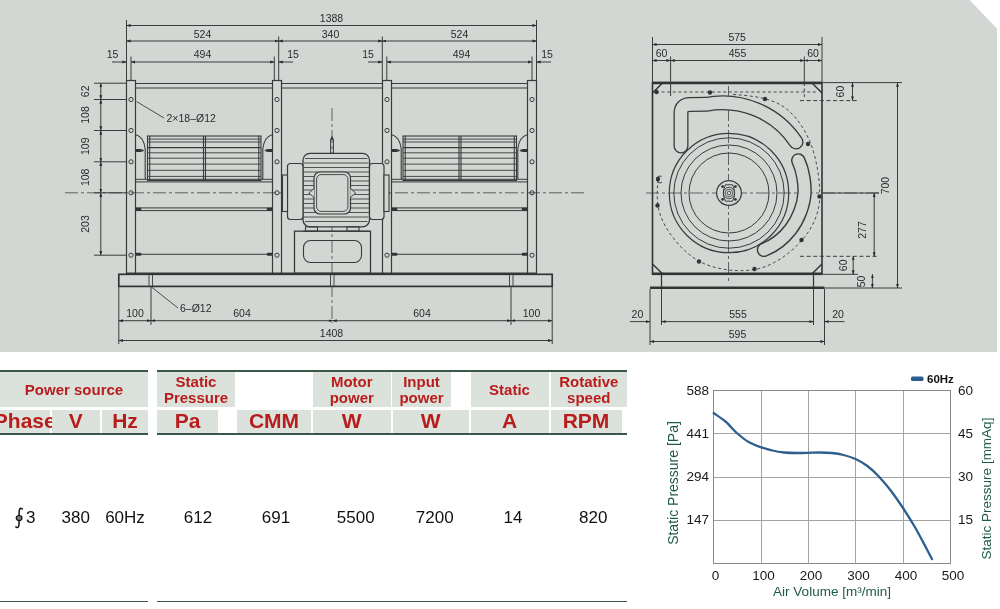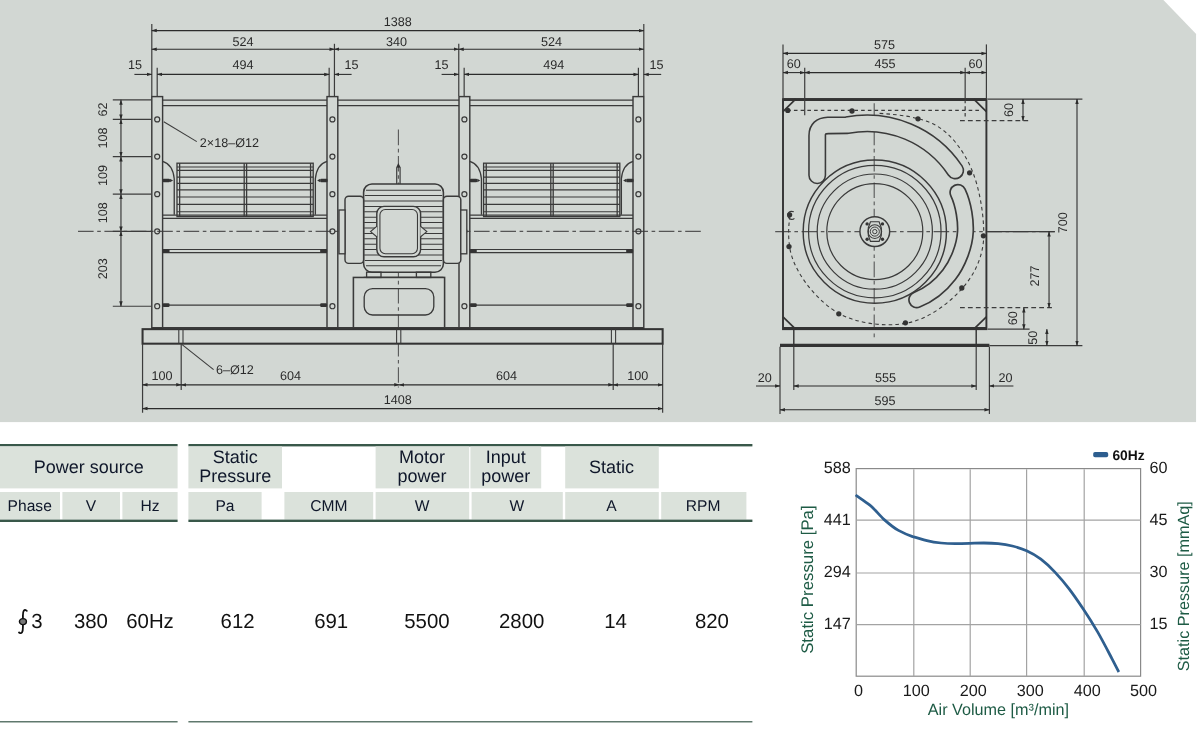--- a/index.html
+++ b/index.html
@@ -1,22 +1,22 @@
 <!DOCTYPE html>
 <html><head>
 <meta charset="utf-8">
 <style>
   html,body{margin:0;padding:0;background:#ffffff;}
   #wrap{position:relative;width:1000px;height:609px;overflow:hidden;
         font-family:"Liberation Sans", sans-serif;background:#ffffff;}
   .abs{position:absolute;}
-  .h1cell,.h2cell{position:absolute;background:#dbe2db;color:#0f172a;
-      display:flex;align-items:center;justify-content:center;text-align:center;}
+  .h1cell,.h2cell{position:absolute;background:#dbe2db;color:#b91c1c;
+      display:flex;align-items:center;justify-content:center;text-align:center;font-weight:bold;}
   .h1cell{top:372px;height:35px;font-size:15px;line-height:16px;}
-  .h2cell{top:409.5px;height:23px;font-size:13px;}
+  .h2cell{top:409.5px;height:23px;font-size:21px;}
   .dcell{position:absolute;top:507px;height:22px;color:#111;font-size:17px;
       display:flex;align-items:center;justify-content:center;}
   .dbar{position:absolute;background:#39584a;}
 </style>
 </head>
 <body>
 <div id="wrap">
 
   <div class="abs" style="left:0;top:0;width:997px;height:352px;background:#d2d7d3;
        clip-path:polygon(0 0,969.5px 0,997px 28.5px,997px 352px,0 352px);"></div>
@@ -433,20 +433,21 @@
   </svg>
 
   <div class="dbar" style="left:0;top:370px;width:148px;height:2.3px"></div>
   <div class="dbar" style="left:157px;top:370px;width:470px;height:2.3px"></div>
 
   <div class="h1cell" style="left:0;width:148px">Power source</div>
   <div class="h1cell" style="left:157px;width:78px">Static<br>Pressure</div>
   <div class="h1cell" style="left:313px;width:77.5px">Motor<br>power</div>
   <div class="h1cell" style="left:392px;width:59px">Input<br>power</div>
   <div class="h1cell" style="left:470.5px;width:78px">Static</div>
+  <div class="h1cell" style="left:550.5px;width:76.5px">Rotative<br>speed</div>
 
   <div class="h2cell" style="left:0;width:49.5px">Phase</div>
   <div class="h2cell" style="left:52px;width:47.5px">V</div>
   <div class="h2cell" style="left:102px;width:46px">Hz</div>
   <div class="h2cell" style="left:157px;width:61px">Pa</div>
   <div class="h2cell" style="left:237px;width:74px">CMM</div>
   <div class="h2cell" style="left:313px;width:77.5px">W</div>
   <div class="h2cell" style="left:393px;width:75.5px">W</div>
   <div class="h2cell" style="left:470.5px;width:78px">A</div>
   <div class="h2cell" style="left:550.5px;width:71px">RPM</div>
@@ -456,21 +457,21 @@
 
   <div class="dcell" style="left:0;width:49.5px"><svg width="11" height="22" viewBox="0 0 11 22" style="margin-right:1px">
         <path d="M8.6,2.6 C8.2,1.2 6.6,0.9 5.8,2.0 C5.2,2.9 5.1,4.2 5.1,6.0 L5.1,15.5 C5.1,17.6 5.0,18.9 4.4,19.8 C3.6,21.0 2.0,20.8 1.6,19.4" fill="none" stroke="#111" stroke-width="1.5"></path>
         <ellipse cx="5.1" cy="11" rx="2.9" ry="2.5" fill="#777" stroke="#111" stroke-width="1.2"></ellipse>
       </svg>3</div>
   <div class="dcell" style="left:52px;width:47.5px">380</div>
   <div class="dcell" style="left:102px;width:46px">60Hz</div>
   <div class="dcell" style="left:159px;width:78px">612</div>
   <div class="dcell" style="left:239px;width:74px">691</div>
   <div class="dcell" style="left:317px;width:77.5px">5500</div>
-  <div class="dcell" style="left:397px;width:75.5px">2800</div>
+  <div class="dcell" style="left:397px;width:75.5px">7200</div>
   <div class="dcell" style="left:474px;width:78px">14</div>
   <div class="dcell" style="left:555px;width:76.5px">820</div>
 
   <div class="dbar" style="left:0;top:600.5px;width:148px;height:1.5px"></div>
   <div class="dbar" style="left:157px;top:600.5px;width:470px;height:1.5px"></div>
 
   <svg id="chart" class="abs" style="left:650px;top:355px" width="350" height="254" viewBox="0 0 350 254">
 
     <rect x="63.5" y="35.5" width="237" height="173" fill="#ffffff" stroke="#8a8a8a" stroke-width="1"></rect>
     <g stroke="#a3a3a3" stroke-width="1">

